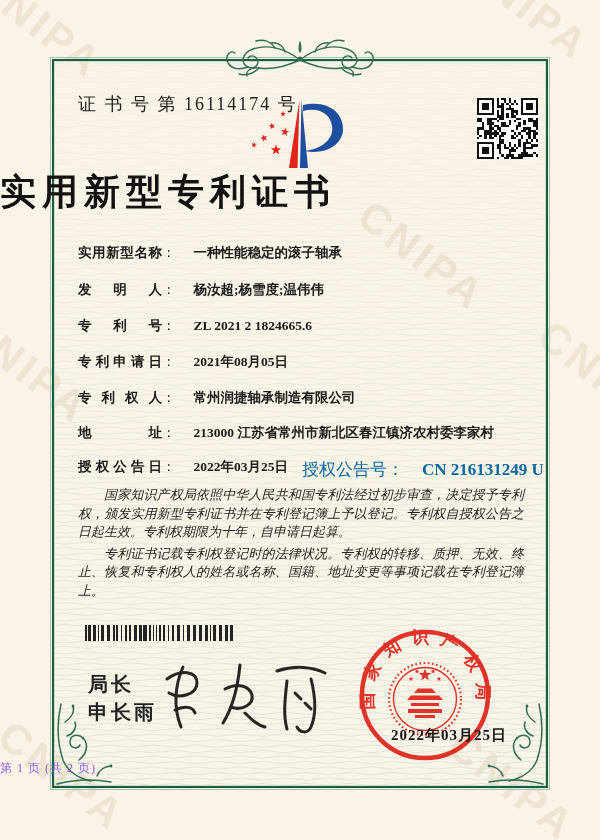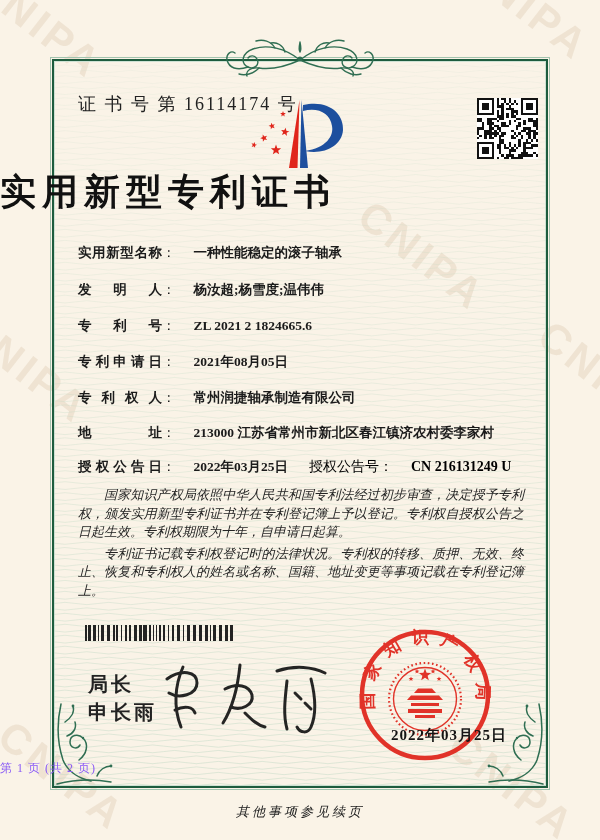--- a/index.html
+++ b/index.html
@@ -13,21 +13,21 @@
   .frame-inner{width:100%;height:100%;box-sizing:border-box;border:2px solid #1e5c3e;
                box-shadow:inset 0 0 0 1px #cfe2d4;position:relative;}
   .guilloche{position:absolute;left:0;top:0;width:100%;height:100%;}
   .abs{position:absolute;}
   .cert-no{left:78px;top:92px;font-size:18px;letter-spacing:2px;color:#222;}
   .title{left:0;right:0;top:168px;text-align:left;font-size:36px;font-weight:700;
          letter-spacing:6px;color:#111;}
   .frow{position:absolute;left:78px;font-size:13.5px;white-space:nowrap;color:#1b1b1b;}
   .flabel{display:inline-block;width:84px;text-align:justify;text-align-last:justify;font-weight:bold;}
   .fval{margin-left:18px;font-weight:bold;}
-  .frow2{position:absolute;left:309px;font-size:14px;white-space:nowrap;color:#000000;}
+  .frow2{position:absolute;left:302px;font-size:17px;white-space:nowrap;color:#0369a1;}
   .paras{position:absolute;left:78px;width:446px;top:486px;font-size:13px;line-height:18.5px;
          text-align:justify;font-style:italic;color:#242424;}
   .paras p{margin:0 0 3px 0;text-indent:2em;}
   .director{position:absolute;left:88px;top:670px;font-size:20px;font-weight:700;
             letter-spacing:3px;line-height:28px;color:#222;}
   .seal-date{position:absolute;left:374px;top:726px;width:150px;text-align:center;
              font-size:15px;font-weight:700;letter-spacing:1px;color:#141414;}
   .page-num{position:absolute;left:0;right:0;top:760px;text-align:left;font-size:12px;
             letter-spacing:1px;color:#8b5cf6;}
   .note{position:absolute;left:0;right:0;top:803px;text-align:center;font-size:13px;
@@ -578,15 +578,14 @@
       <rect x="54" y="76" width="28" height="3"></rect>
       <rect x="51" y="82" width="34" height="4"></rect>
       <rect x="58" y="88" width="20" height="3"></rect>
     </g>
   </svg>
 
   <div class="seal-date">2022年03月25日</div>
 
   <div class="page-num">第 1 页 (共 2 页)</div>
 
-  <div class="note">其他事项参见续页</div>
 
 </div>
 
 </body></html>

